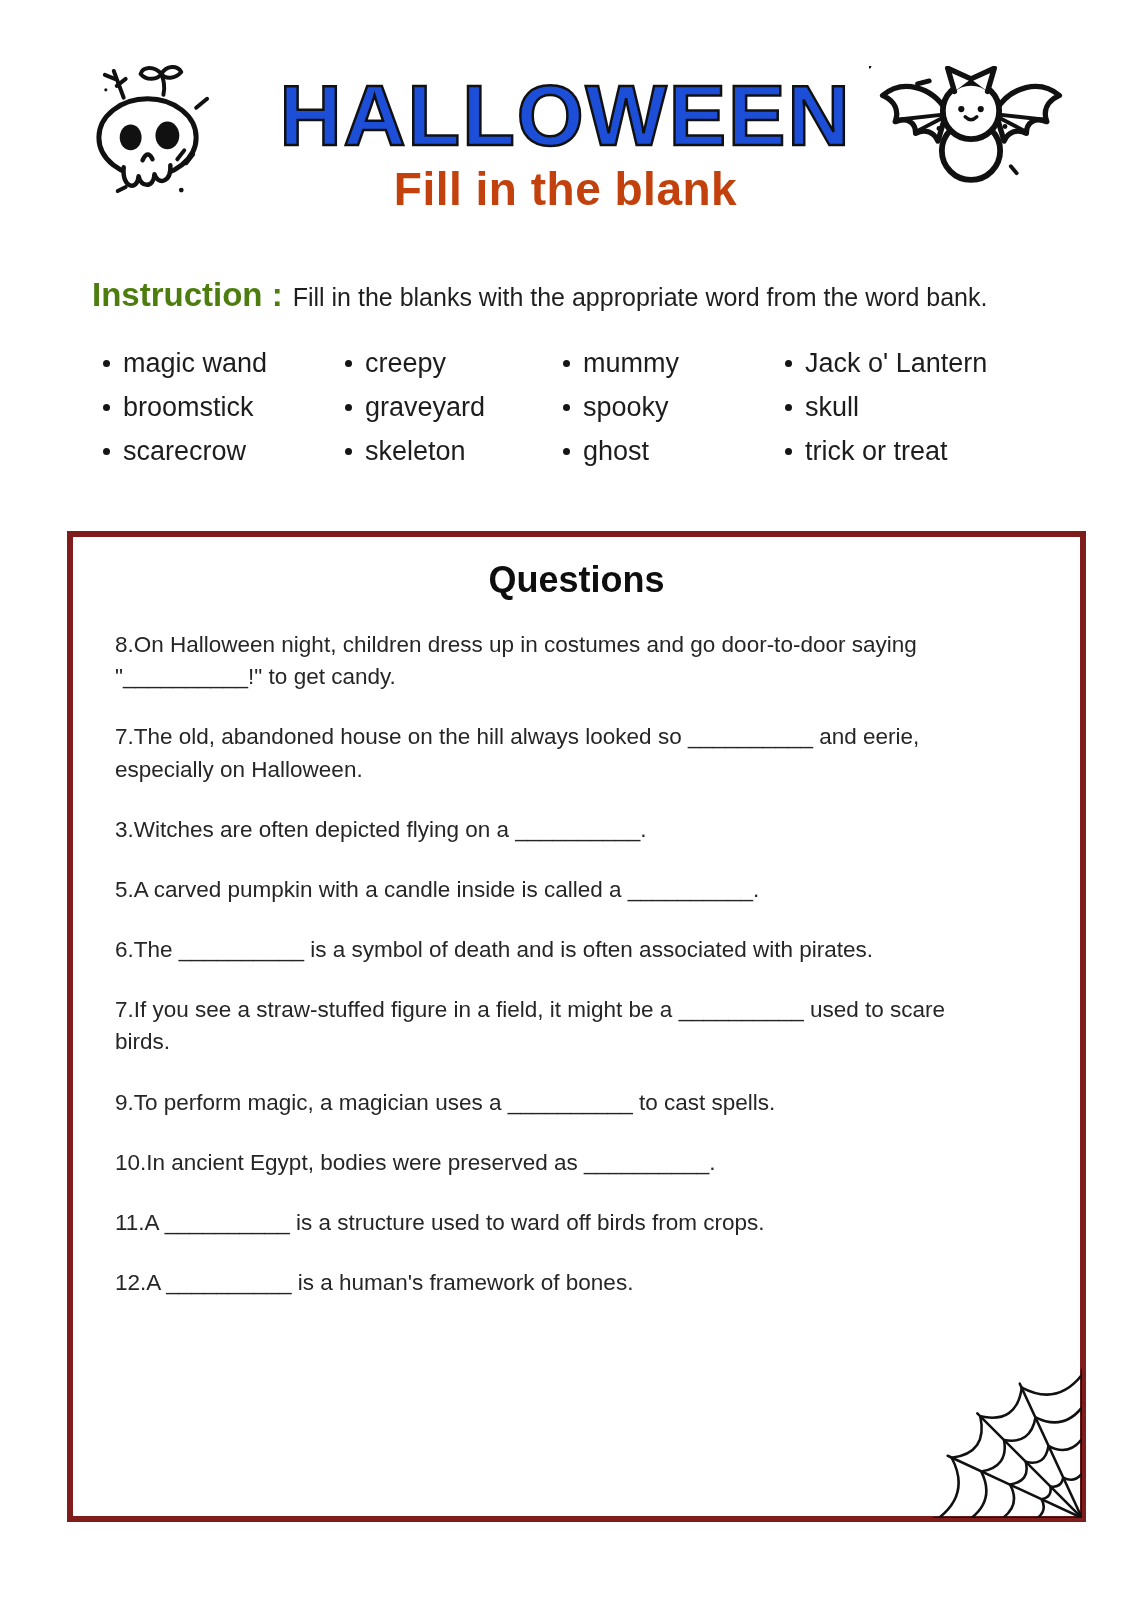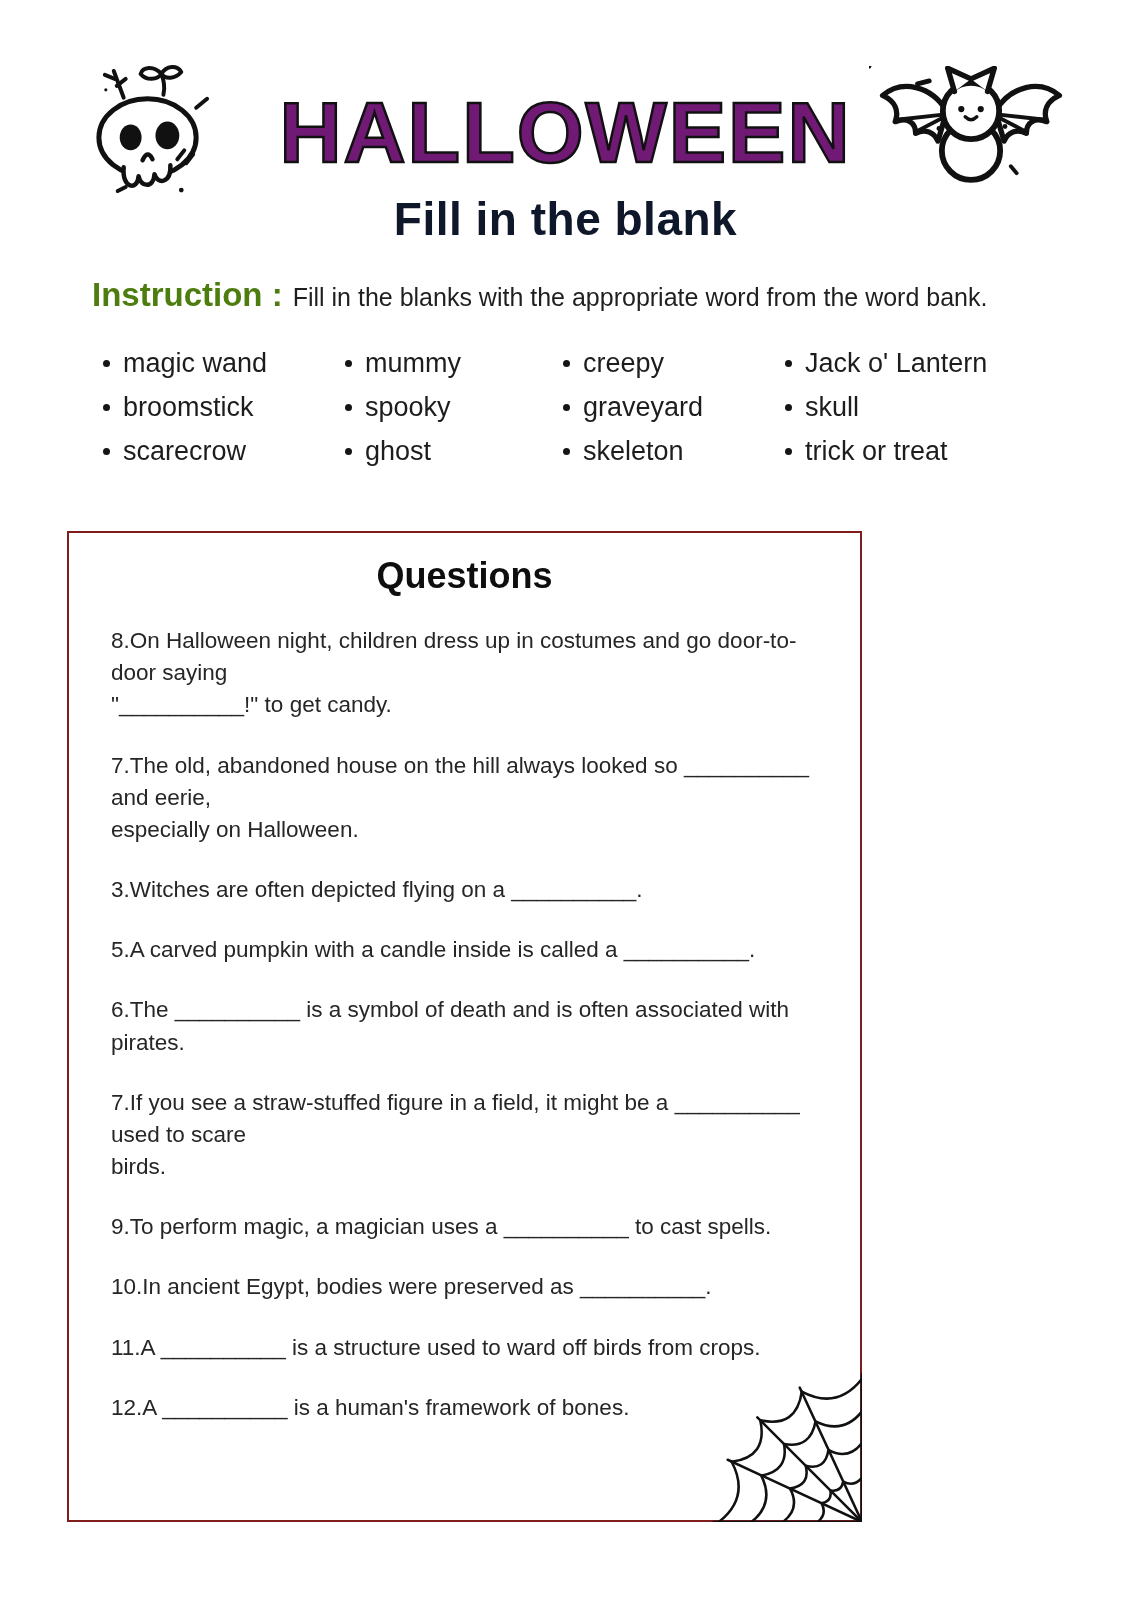--- a/index.html
+++ b/index.html
@@ -12,34 +12,34 @@
     overflow: hidden;
   }
   .page { position: relative; width: 1131px; height: 1600px; background: #fff; }
 
   
   .header { position: relative; height: 262px; }
   .skull-wrap { position: absolute; left: 84px; top: 62px; width: 134px; height: 138px; }
   .bat-wrap { position: absolute; right: 58px; top: 66px; width: 204px; height: 122px; }
   .titles { position: absolute; left: 0; right: 0; top: 72px; text-align: center; }
   .main-title {
-    margin: 17px;
+    margin: 0;
     font-size: 86px;
     font-weight: bold;
     letter-spacing: 2px;
     line-height: 1.0;
-    color: #701a75;
+    color: #1d4ed8;
     -webkit-text-stroke: 2.5px #111;
   }
   .subtitle {
     margin: 4px 0 0 0;
     font-size: 46px;
     font-weight: bold;
     letter-spacing: 0.5px;
-    color: #0f172a;
+    color: #c2410c;
   }
 
   
   .instruction {
     margin: 14px 60px 0 92px;
     font-size: 25px;
     color: #1f1f1f;
   }
   .instruction .label {
     font-size: 33px;
@@ -62,22 +62,22 @@
     content: "";
     position: absolute; left: 7px; top: 12px;
     width: 7px; height: 7px; border-radius: 50%;
     background: #151515;
   }
 
   
   .questions-box {
     position: absolute;
     left: 67px; top: 531px;
-    width: 795px; height: 991px;
-    border: 2px solid #7f1d1d;
+    width: 1019px; height: 991px;
+    border: 6px solid #7f1d1d;
     padding: 14px 42px 12px 42px;
     background: #fff;
   }
   .q-title {
     margin: 8px 0 28px 0;
     text-align: center;
     font-size: 36px;
     font-weight: bold;
     color: #0e0e0e;
   }
@@ -170,28 +170,28 @@
     <span class="label">Instruction :</span><span>Fill in the blanks with the appropriate word from the word bank.</span>
   </p>
 
   <div class="word-bank">
     <ul>
       <li>magic wand</li>
       <li>broomstick</li>
       <li>scarecrow</li>
     </ul>
     <ul>
+      <li>creepy</li>
+      <li>graveyard</li>
+      <li>skeleton</li>
+    </ul>
+    <ul>
       <li>mummy</li>
       <li>spooky</li>
       <li>ghost</li>
-    </ul>
-    <ul>
-      <li>creepy</li>
-      <li>graveyard</li>
-      <li>skeleton</li>
     </ul>
     <ul>
       <li>Jack o' Lantern</li>
       <li>skull</li>
       <li>trick or treat</li>
     </ul>
   </div>
 
   <section class="questions-box">
     <h3 class="q-title">Questions</h3>

